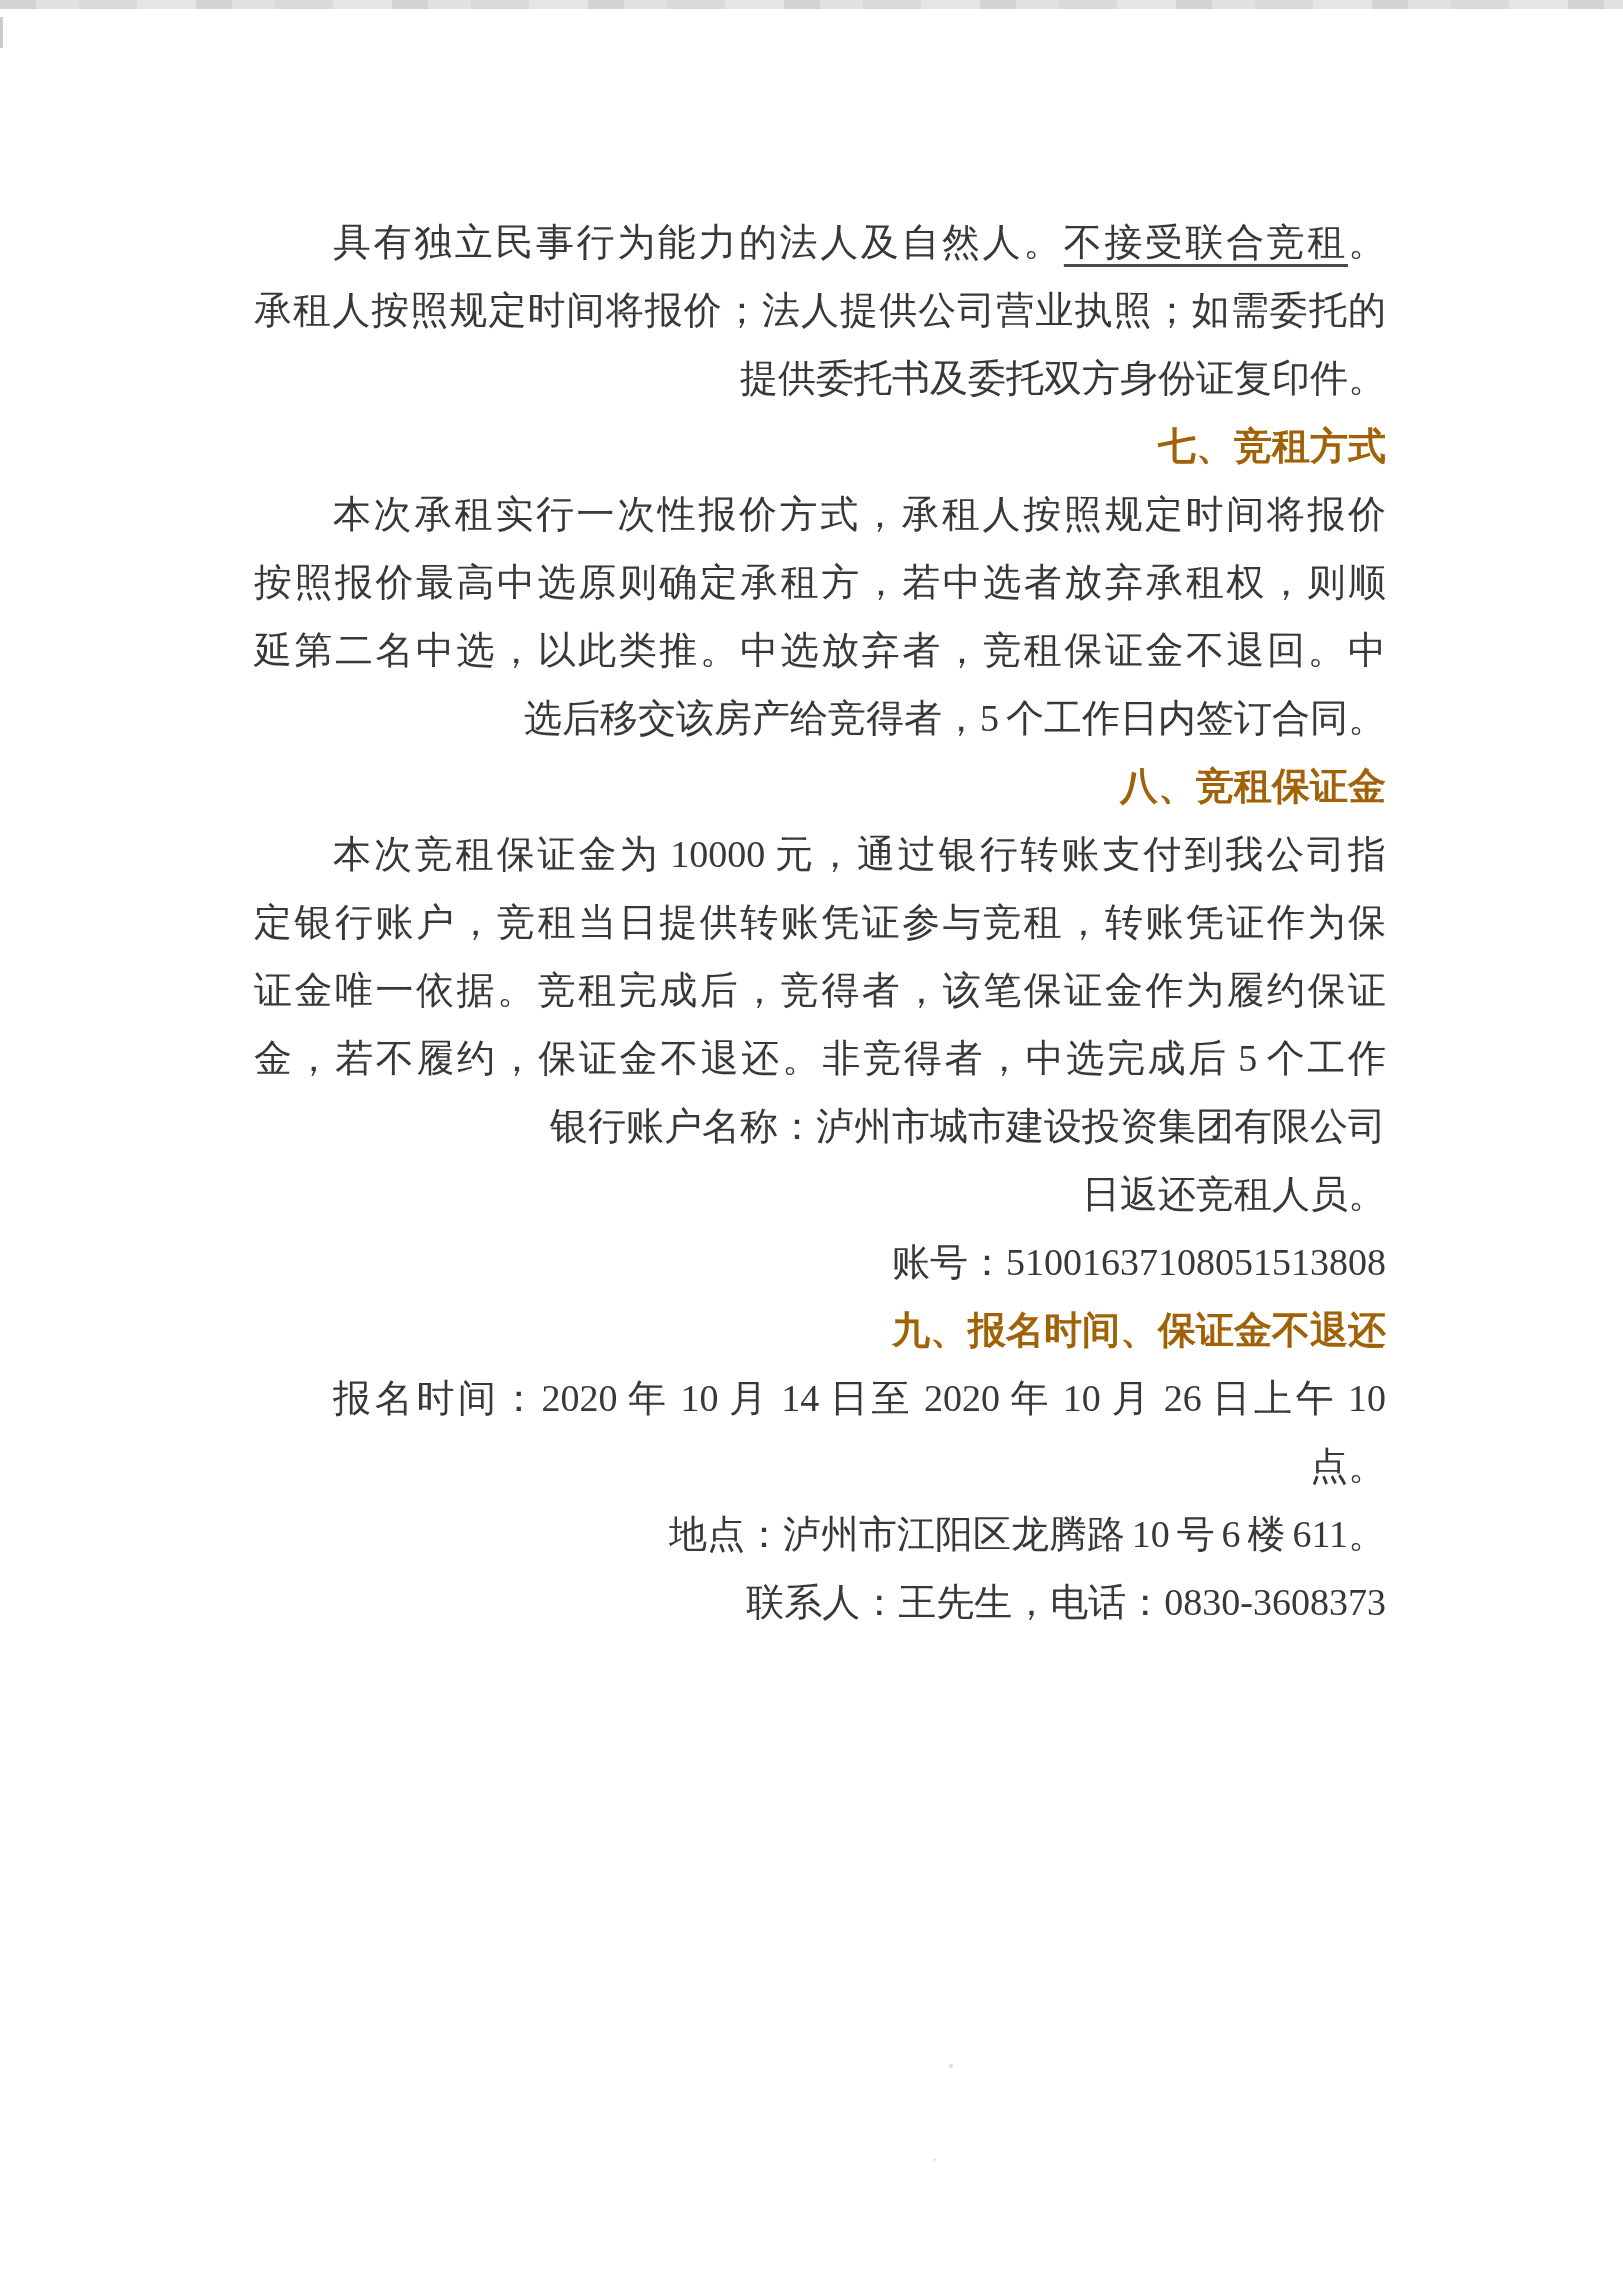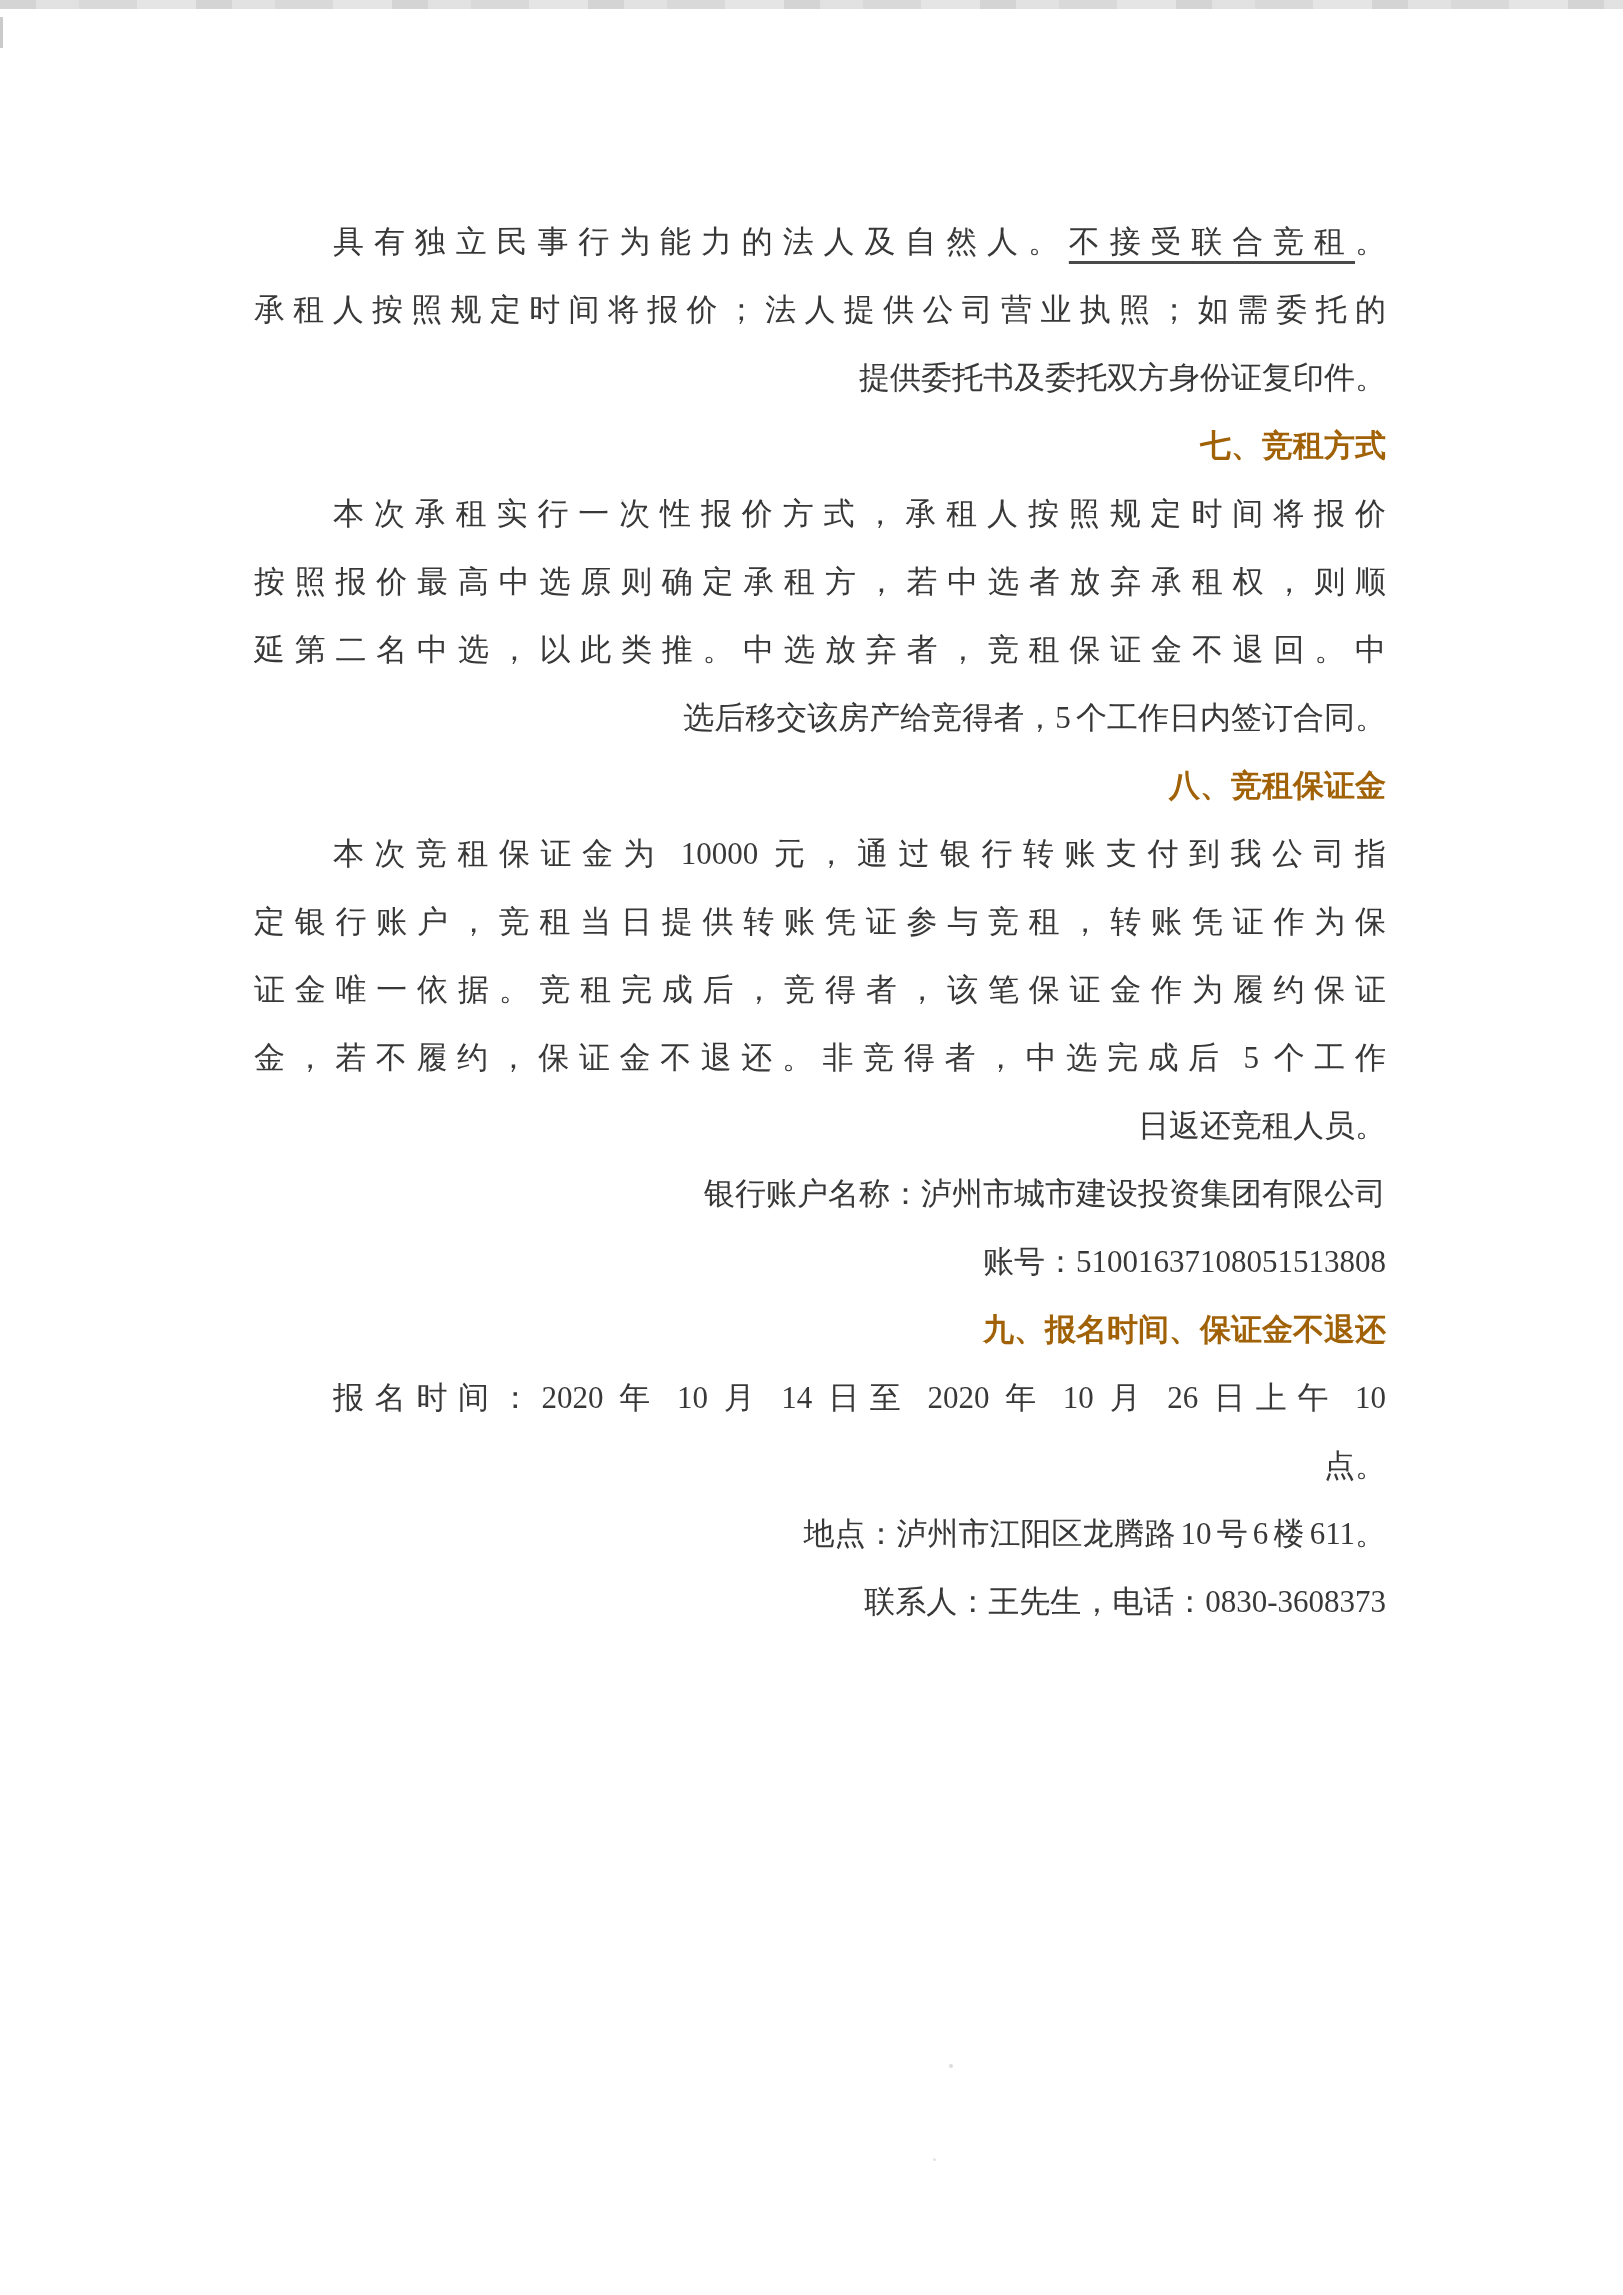--- a/index.html
+++ b/index.html
@@ -34,21 +34,21 @@
   .speck { position: absolute; border-radius: 50%; }
   .speck.s1 { left: 949px; top: 2064px; width: 3.9px; height: 3.9px; background: #dcdcdc; }
   .speck.s2 { left: 933px; top: 2158px; width: 3.3px; height: 3.3px; background: #e4e4e4; }
   .speck.s3 { left: 621px;  top: 499px;  width: 2.6px; height: 2.6px; background: #e7e7e7; }
 
   .textblock {
     position: absolute;
     left: 254px;
     top: 208px;
     width: 1132px;
-    font-size: 31px;
+    font-size: 38px;
     line-height: 68px;
     letter-spacing: 0;
     word-spacing: -2.6px;
   }
   .ln {
     margin: 0;
     height: 68px;
     overflow: hidden;
     text-align: right;
   }
@@ -85,23 +85,23 @@
   <p class="ln indent just">本次承租实行一次性报价方式，承租人按照规定时间将报价</p>
   <p class="ln just">按照报价最高中选原则确定承租方，若中选者放弃承租权，则顺</p>
   <p class="ln just">延第二名中选，以此类推。中选放弃者，竞租保证金不退回。中</p>
   <p class="ln">选后移交该房产给竞得者，5 个工作日内签订合同。</p>
 
   <p class="ln indent head">八、竞租保证金</p>
   <p class="ln indent just">本次竞租保证金为 10000 元，通过银行转账支付到我公司指</p>
   <p class="ln just">定银行账户，竞租当日提供转账凭证参与竞租，转账凭证作为保</p>
   <p class="ln just">证金唯一依据。竞租完成后，竞得者，该笔保证金作为履约保证</p>
   <p class="ln just">金，若不履约，保证金不退还。非竞得者，中选完成后 5 个工作</p>
+  <p class="ln indent">银行账户名称：泸州市城市建设投资集团有限公司</p>
+
   <p class="ln">日返还竞租人员。</p>
-
-  <p class="ln indent">银行账户名称：泸州市城市建设投资集团有限公司</p>
   <p class="ln indent">账号：51001637108051513808</p>
 
   <p class="ln indent head">九、报名时间、保证金不退还</p>
   <p class="ln indent just">报名时间：2020 年 10 月 14 日至 2020 年 10 月 26 日上午 10</p>
   <p class="ln">点。</p>
   <p class="ln indent">地点：泸州市江阳区龙腾路 10 号 6 楼 611。</p>
   <p class="ln indent">联系人：王先生，电话：0830-3608373</p>
 
 </main>
 

